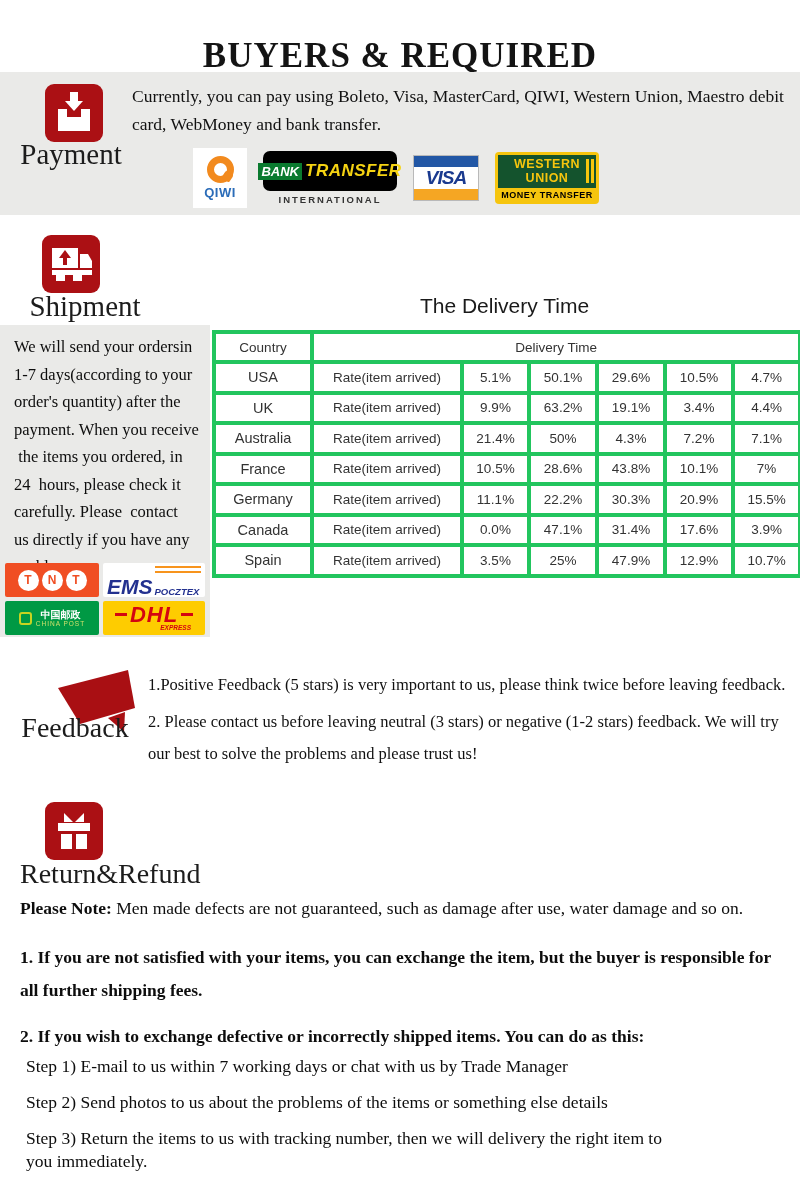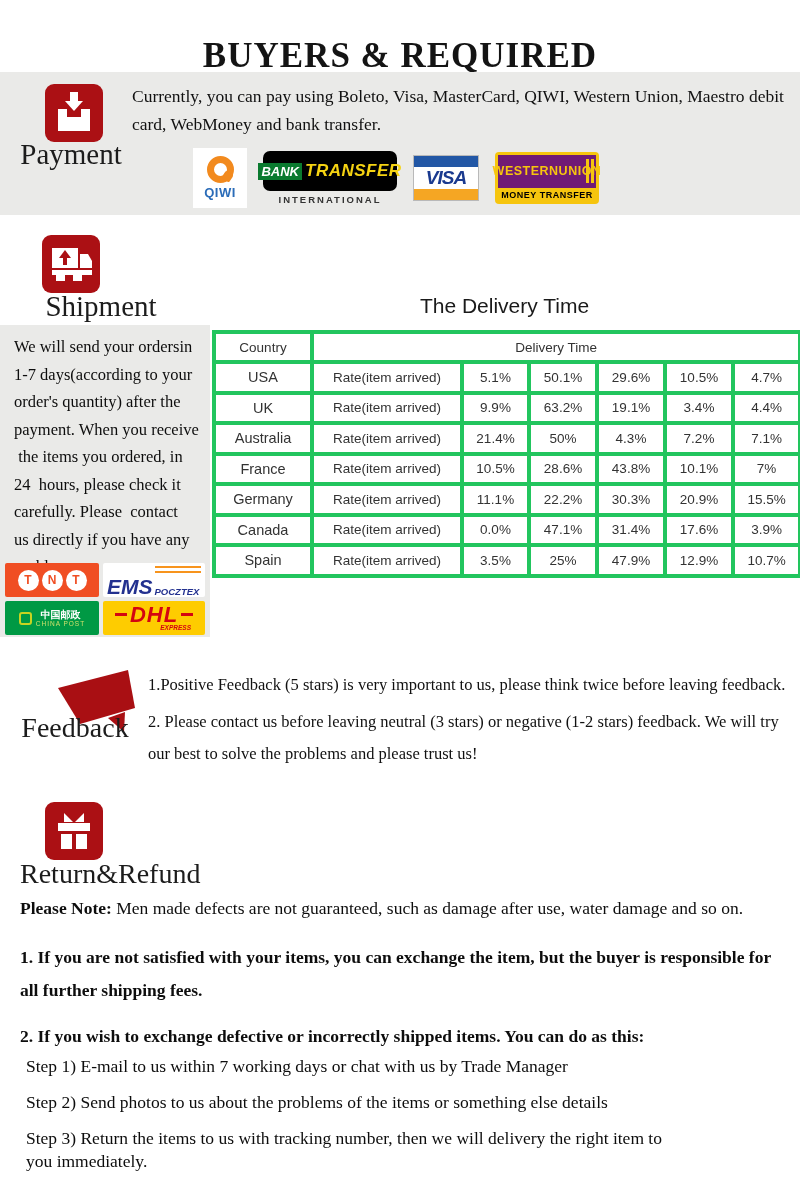--- a/index.html
+++ b/index.html
@@ -35,29 +35,29 @@
   .bank-word2 { color:#f5d312; font-family:"Liberation Sans", sans-serif; font-weight:bold; font-style:italic; font-size:17px; letter-spacing:0.5px; }
   .bank-sub { margin-top:3px; font-family:"Liberation Sans", sans-serif; font-size:9.5px; letter-spacing:2px; color:#333; font-weight:bold; }
 
   .logo-visa { width:66px; height:46px; border:1px solid #b9b9b9; border-radius:0; overflow:hidden; display:flex; flex-direction:column; background:#fff; }
   .visa-top { height:11px; background:#2257a5; }
   .visa-mid { flex:1; display:flex; align-items:center; justify-content:center; }
   .visa-text { font-family:"Liberation Sans", sans-serif; font-weight:bold; font-style:italic; font-size:19px; color:#1a3a8f; letter-spacing:-1px; }
   .visa-bot { height:12px; background:#f5a623; }
 
   .logo-wu { width:104px; height:52px; background:#f6c50e; border-radius:4px; padding:3px; display:flex; flex-direction:column; }
-  .wu-black { position:relative; flex:1; background:#701a75; display:flex; flex-direction:row; align-items:center; justify-content:center; }
+  .wu-black { position:relative; flex:1; background:#14532d; display:flex; flex-direction:column; align-items:center; justify-content:center; }
   .wu-line { color:#f6c50e; font-family:"Liberation Sans", sans-serif; font-weight:bold; font-size:12.5px; line-height:1.05; letter-spacing:0.5px; }
   .wu-bars { position:absolute; right:2px; top:4px; display:flex; gap:2px; }
   .wu-bars i { display:block; width:3px; height:24px; background:#f6c50e; }
   .wu-sub { height:13px; display:flex; align-items:center; justify-content:center; font-family:"Liberation Sans", sans-serif; font-weight:bold; font-size:9px; color:#000; letter-spacing:0.5px; }
 
   
   .ship-icon { left:42px; top:235px; }
-  .ship-label { left:16px; top:290px; width:142px;padding-left:28px; }
+  .ship-label { left:0; top:290px; width:142px;padding-left:28px; }
   .delivery-title { position:absolute; left:212px; top:294px; width:585px; text-align:center;
     font-family:"Liberation Sans", sans-serif; font-size:21px; color:#1a1a1a; }
 
   .note-panel { position:absolute; left:0; top:325px; width:210px; height:312px; background:#eaeae8; }
   .ship-note { padding:8px 0 0 14px; font-size:16.5px; line-height:1.67; color:#0d0d0d; white-space:pre-wrap; }
   .carriers { position:absolute; left:5px; top:238px; width:202px; display:grid;
     grid-template-columns:94px 102px; grid-auto-rows:34px; gap:4px; }
   .carrier { border-radius:2px; overflow:hidden; }
   .c-tnt { background:#f04e23; display:flex; align-items:center; justify-content:center; gap:3px; }
   .c-tnt b { width:21px; height:21px; background:#fff; border-radius:50%; display:flex; align-items:center; justify-content:center;

